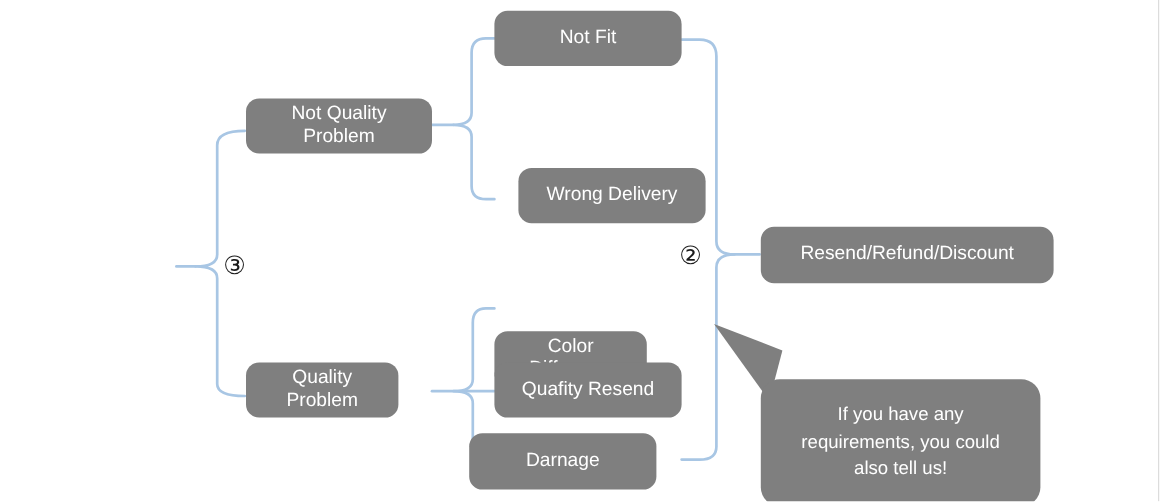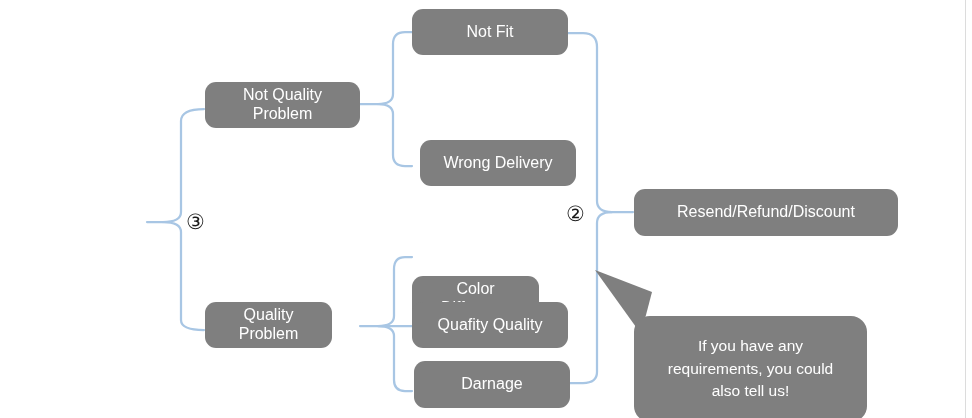--- a/index.html
+++ b/index.html
@@ -114,37 +114,37 @@
   </div>
 
   <div class="node gray" style="left:205px; top:302px; width:127px; height:46px;">
     <span>Quality Problem</span>
   </div>
 
   <div class="node gray" style="left:412px; top:9px; width:156px; height:46px;">
     <span>Not Fit</span>
   </div>
 
-  <div class="node gray" style="left:420px; top:140px; width:156px; height:46px;">
+  <div class="node gray" style="left:432px; top:140px; width:156px; height:46px;">
     <span>Wrong Delivery</span>
   </div>
 
   <div class="node gray" style="left:412px; top:236px; width:127px; height:46px;margin-top:40px;">
     <span>Color Differerce</span>
   </div>
 
   <div class="node gray" style="left:412px; top:302px; width:156px; height:46px;">
-    <span>Quafity Quality</span>
+    <span>Quafity Resend</span>
   </div>
 
-  <div class="node gray" style="left:414px; top:361px; width:156px; height:47px;">
+  <div class="node gray" style="left:391px; top:361px; width:156px; height:47px;">
     <span>Darnage</span>
   </div>
 
-  <div class="node gray" style="left:634px; top:189px; width:264px; height:47px;">
+  <div class="node gray" style="left:634px; top:189px; width:244px; height:47px;">
     <span>Resend/Refund/Discount</span>
   </div>
 
   <div class="junction-num" style="left:186px; top:211px;">③</div>
   <div class="junction-num" style="left:566px; top:203px;">②</div>
 
   <div class="callout-body">
     <span>If you have any requirements, you could also tell us!</span>
   </div>
 

